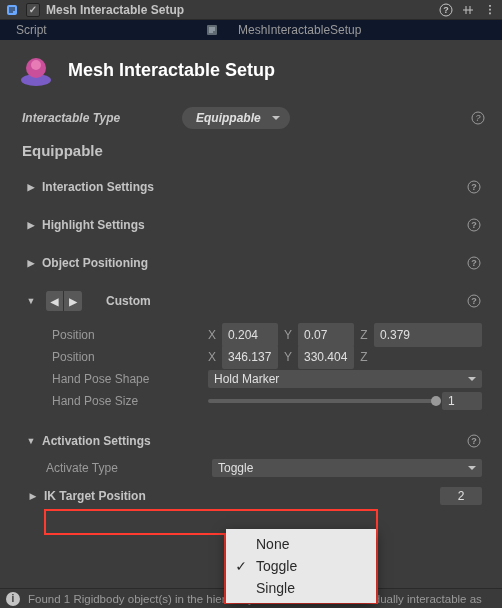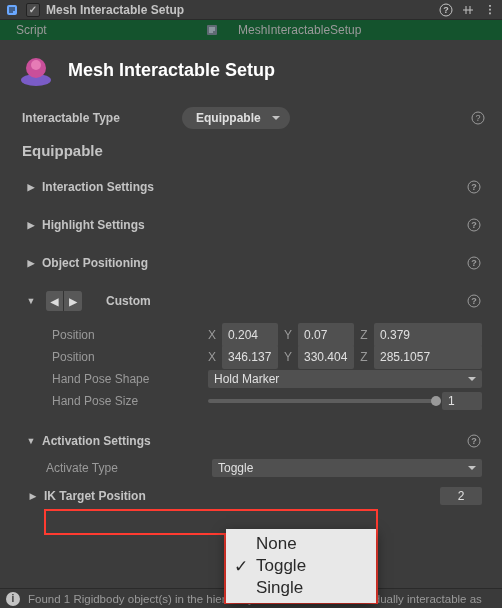--- a/index.html
+++ b/index.html
@@ -51,21 +51,21 @@
     border-radius: 2px;
     display: flex; align-items: center; justify-content: center;
     font-size: 10px;
   }
   .script-row {
     display: flex; align-items: center;
     height: 20px;
     padding: 0 30px 0 16px;
     gap: 8px;
     color: var(--text-dim);
-    background: #14532d;
+    background: #0f172a;
   }
   .script-row .script-label { width: 182px; }
   .script-row .script-val {
     flex: 1;
     display: flex; align-items: center; gap: 20px;
   }
   .title-block {
     display: flex; align-items: center;
     padding: 10px 16px 14px 16px;
     gap: 12px;
@@ -80,20 +80,21 @@
     color: #fff;
   }
   .inspector {
     padding: 0 8px 0 8px;
   }
   .prop-row {
     display: flex; align-items: center;
     height: 28px;
     padding: 0 8px 0 14px;
     gap: 10px;
+    font-style: italic;
   }
   .prop-row .label { flex: 0 0 150px; font-weight: 600; }
   .help {
     margin-left: auto;
     width: 16px; height: 16px;
     opacity: 0.7;
     display: flex; align-items: center; justify-content: center;
   }
   .dropdown-pill {
     background: var(--bg-field);
@@ -245,21 +246,21 @@
     padding: 2px 4px 2px 8px;
     position: relative;
   }
   .activate-row .vlabel { flex: 0 0 166px; color: var(--text-dim); margin-left: 12px; }
   .popup {
     position: absolute;
     background: var(--bg-dropdown);
     color: var(--text-dark);
     box-shadow: 0 4px 12px rgba(0,0,0,.5);
     z-index: 10;
-    font-size: 17px;
+    font-size: 14px;
     padding: 4px 0;
   }
   .popup .opt {
     height: 22px;
     display: flex; align-items: center;
     padding: 0 14px 0 8px;
     gap: 8px;
   }
   .popup .opt .chk { width: 14px; text-align: center; }
   .ik-row {
@@ -443,21 +444,20 @@
             <span class="ax">Z</span>
             <input class="num num-z" value="0.379" style="">
           </div>
           <div class="vec-row rot">
             <span class="vlabel">Position</span>
             <span class="ax">X</span>
             <input class="num num-x" value="346.1378" style="">
             <span class="ax">Y</span>
             <input class="num num-y" value="330.4046" style="">
             <span class="ax">Z</span>
-            <input class="num num-z" value="285.1057" style="">
           </div>
           <div class="pose-row">
             <span class="vlabel">Hand Pose Shape</span>
             <span class="dropdown-flat">
               <span>Hold Marker</span>
             </span>
           </div>
           <div class="slider-row">
             <span class="vlabel">Hand Pose Size</span>
             <div class="slider-wrap">

